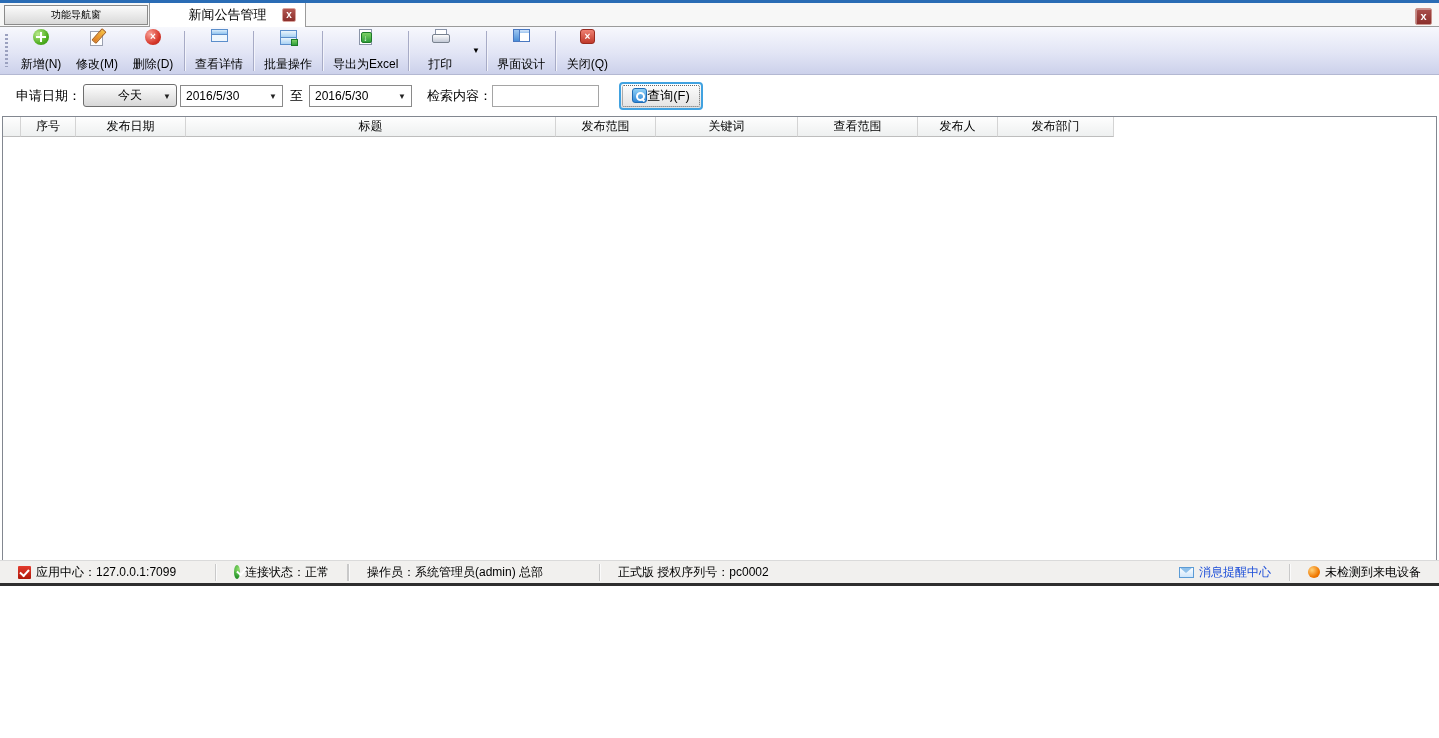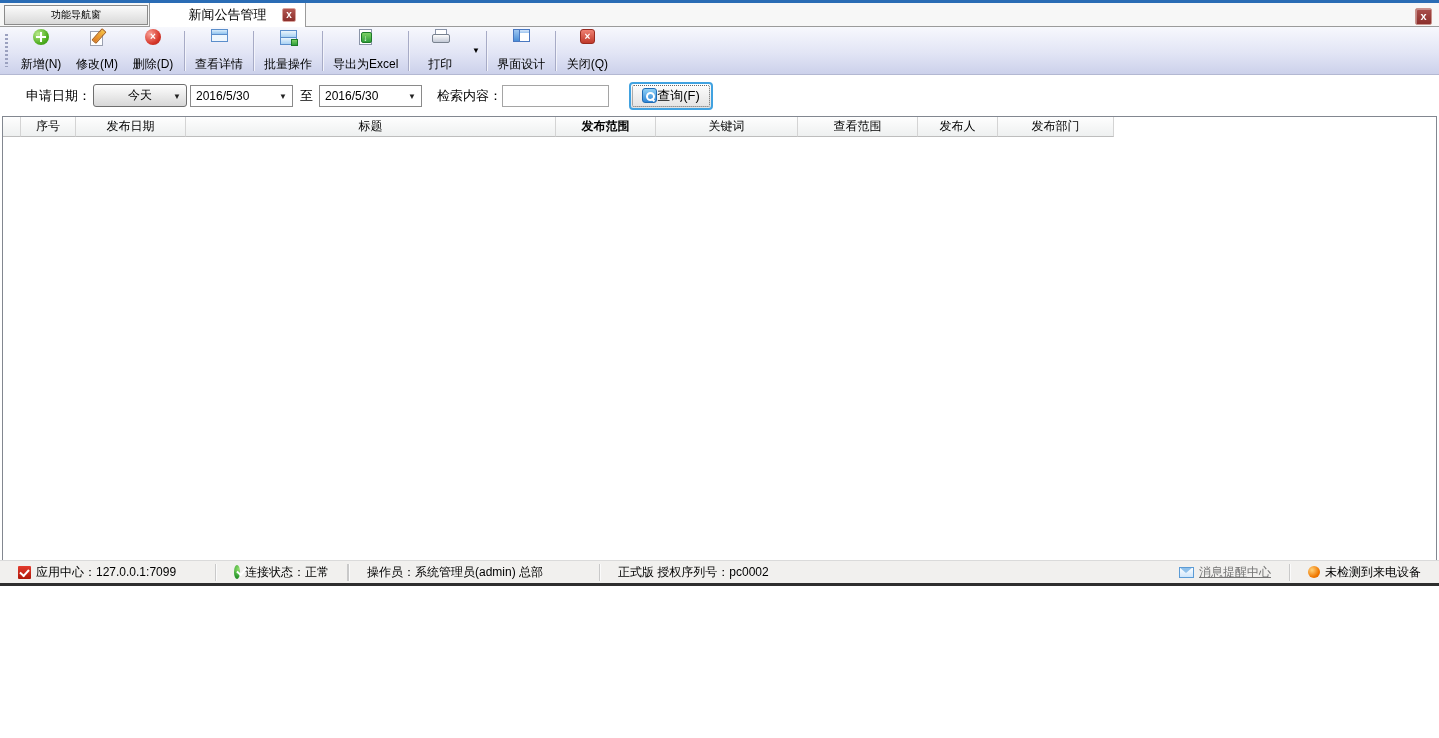--- a/index.html
+++ b/index.html
@@ -76,21 +76,21 @@
   .ic-design::before { content:""; position:absolute; left:0; top:0; bottom:0; width:5px;
     background:linear-gradient(#9ec6f0,#4b8fd8); border-right:1px solid #4a78c0; }
   .ic-design::after { content:""; position:absolute; left:6px; right:0; top:0; height:3px;
     background:linear-gradient(#d5e5f9,#9ec6f0); }
   .ic-closebtn { width:15px; height:15px; border-radius:3px;
     background:linear-gradient(#ef8173,#c0392b); border:1px solid #992a1f;
     color:#fff; font-weight:bold; font-size:10px; line-height:13px; text-align:center; }
   .ic-closebtn::before { content:"×"; }
 
   
-  .filterbar { height:41px; background:#fff; display:flex; align-items:center; padding-left:26px; }
+  .filterbar { height:41px; background:#fff; display:flex; align-items:center; padding-left:16px; }
   .flabel { font-size:13px; white-space:nowrap; }
   .combo { position:relative; height:23px; display:flex; align-items:center; font-size:12px;
     cursor:default; }
   .combo .arr { position:absolute; right:5px; top:50%; transform:translateY(-50%); font-size:8px;
     color:#222; }
   .combo-preset { width:94px; margin-left:2px; border:1px solid #6e6e6e; border-radius:3px;
     background:linear-gradient(#fefefe,#d7d7d7); justify-content:center; }
   .combo-date { width:103px; height:22px; border:1px solid #8a8a8a; background:#fff; padding-left:5px; }
   .d1 { margin-left:3px; } .zhi { margin:0 6px 0 7px; } 
   .search-label { margin-left:15px; }
@@ -108,21 +108,21 @@
     border:2px solid #fff; border-radius:50%; }
   .ic-search::after { content:""; position:absolute; left:9px; top:9px; width:2px; height:4px;
     background:#fff; transform:rotate(-45deg); }
 
   
   .grid { margin:0 2px; height:444px; border:1px solid #828790; border-bottom:none; background:#fff; }
   .grid-header { display:flex; height:20px; background:#fff; }
   .gh-cell { display:flex; align-items:center; justify-content:center; font-size:12px;
     background:linear-gradient(#fefefe,#eef0f0); border-right:1px solid #d4d4d4;
     border-bottom:1px solid #bdbdbd; cursor:default; white-space:nowrap; overflow:hidden; }
-  .c0{width:18px;} .c1{width:55px;} .c2{width:110px;} .c3{width:370px;} .c4{width:100px;font-weight:bold;}
+  .c0{width:18px;} .c1{width:55px;} .c2{width:110px;} .c3{width:370px;} .c4{width:100px;}
   .c5{width:142px;} .c6{width:120px;} .c7{width:80px;} .c8{width:116px;}
   .gh-fill { flex:1; background:#fff; }
   .grid-body { height:576px; background:#fff; }
 
   
   .statusbar { height:23px; background:#f1f0ee; border-top:1px solid #dadada;
     display:flex; align-items:center; font-size:12px; }
   .sb-sec { display:flex; align-items:center; gap:5px; padding:0 18px; height:100%; white-space:nowrap; }
   .sb-sep { width:1px; height:17px; background:#c9c9c9; box-shadow:1px 0 0 #fbfbfb; }
   .w1{ width:215px; } .w2{ width:131px; } .w3{ width:206px; } .w4{ width:250px; }
@@ -135,21 +135,21 @@
     background:radial-gradient(circle at 5px 4px,#93e06e,#2f9e2f 68%,#1d7a1d); position:relative; }
   .ic-greencheck::before { content:""; position:absolute; left:3px; top:3px; width:7px; height:4px;
     border-left:2px solid #fff; border-bottom:2px solid #fff; transform:rotate(-48deg); }
   .ic-envelope { width:15px; height:11px; background:linear-gradient(#fdfeff,#cfe6fb);
     border:1px solid #5b9bd5; position:relative; overflow:hidden; }
   .ic-envelope::before { content:""; position:absolute; left:-1px; top:-1px; width:0; height:0;
     border-left:7px solid transparent; border-right:7px solid transparent;
     border-top:6px solid #8fc0ea; }
   .ic-orange { width:12px; height:12px; border-radius:50%;
     background:radial-gradient(circle at 4px 4px,#ffd27a,#f07800 62%,#cf5a00); }
-  .link { color:#737373; text-decoration:underline; cursor:pointer; }
+  .link { color:#1d4ed8; cursor:pointer; }
   .sb-right { display:flex; align-items:center; height:100%; }
   .bottom-strip { height:3px; background:#2e2e2e; }
 </style>
 </head>
 <body>
 
 <div class="topline"></div>
 
 <div class="tabbar">
   <div class="tab-nav">功能导航窗</div>

